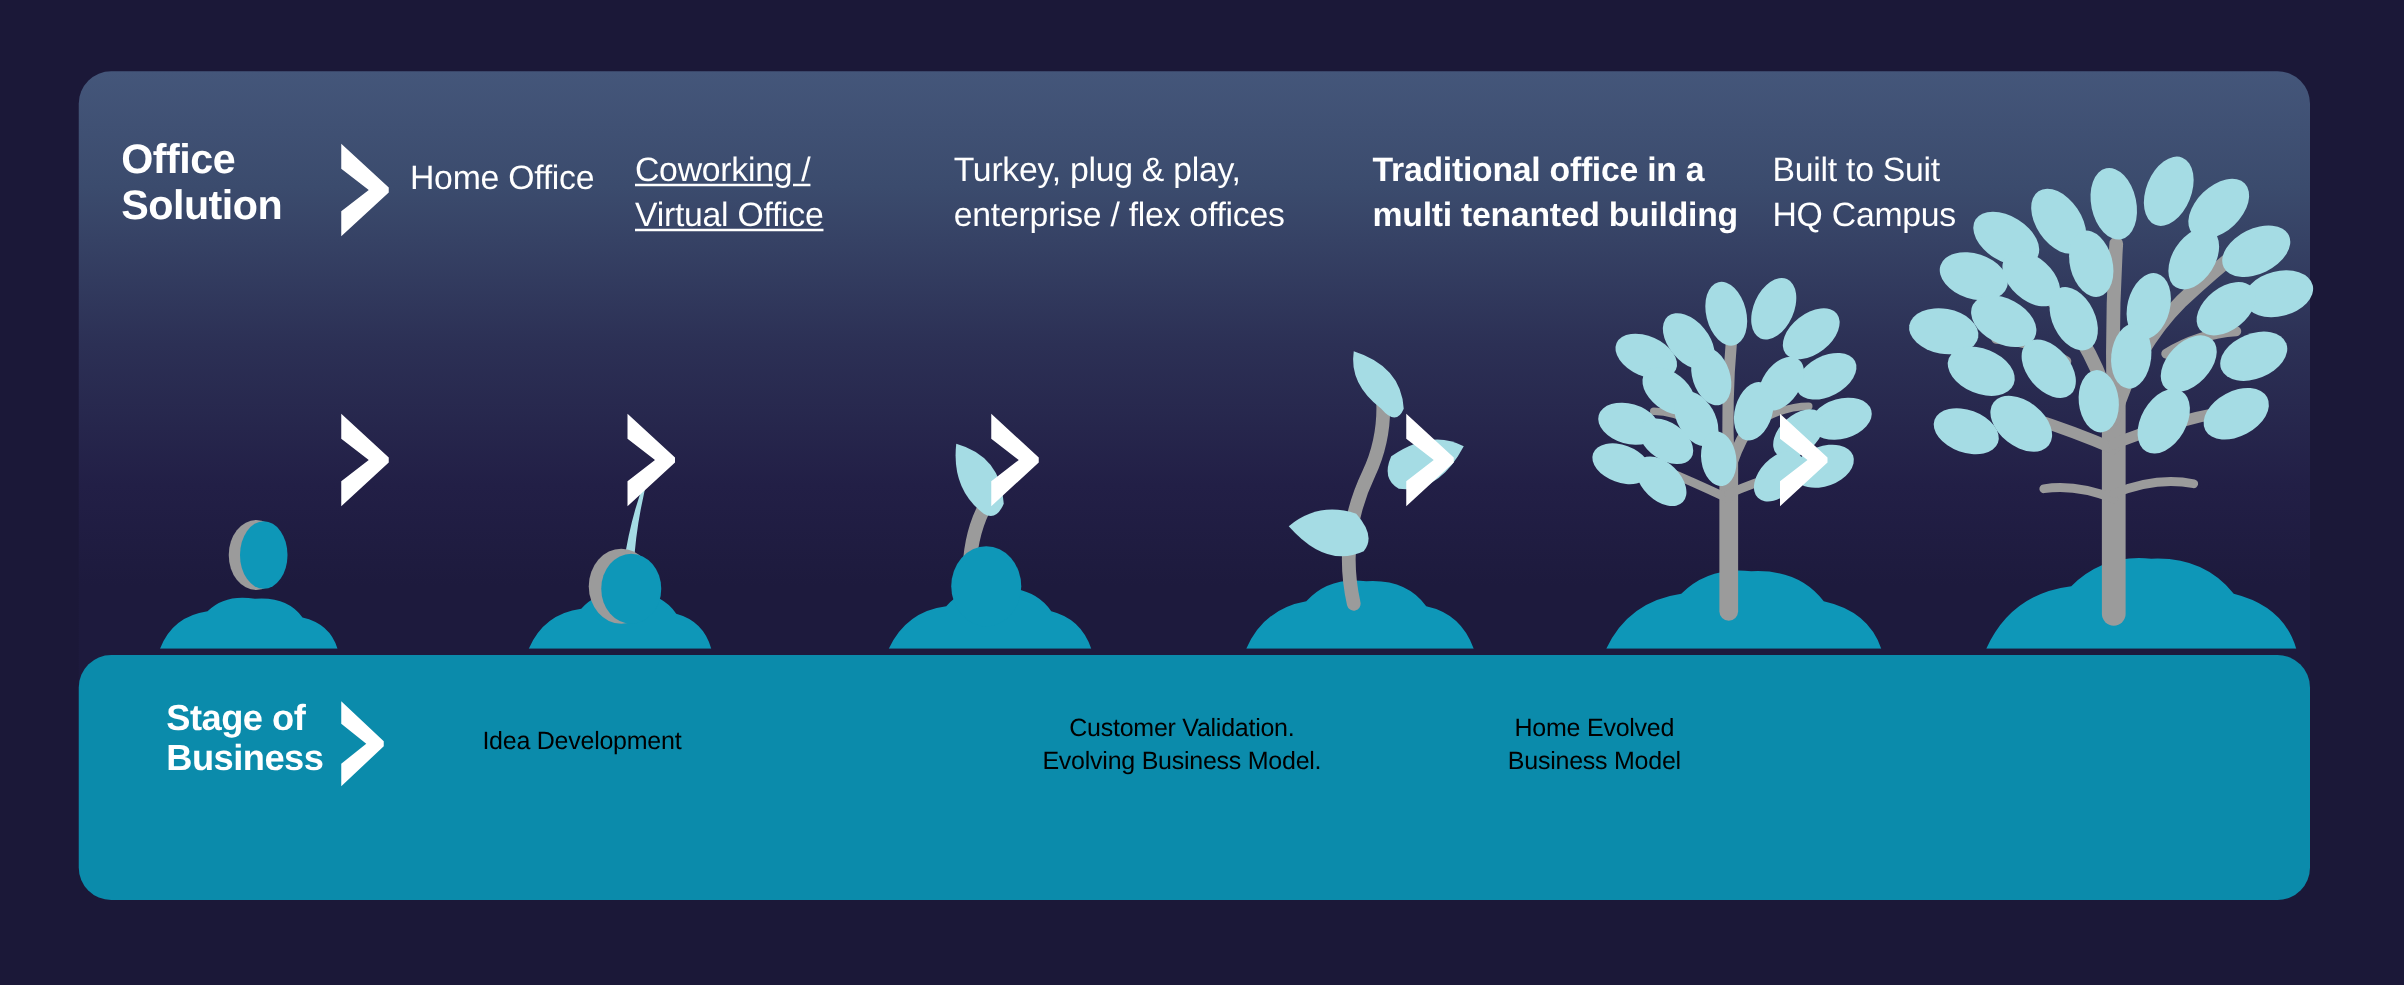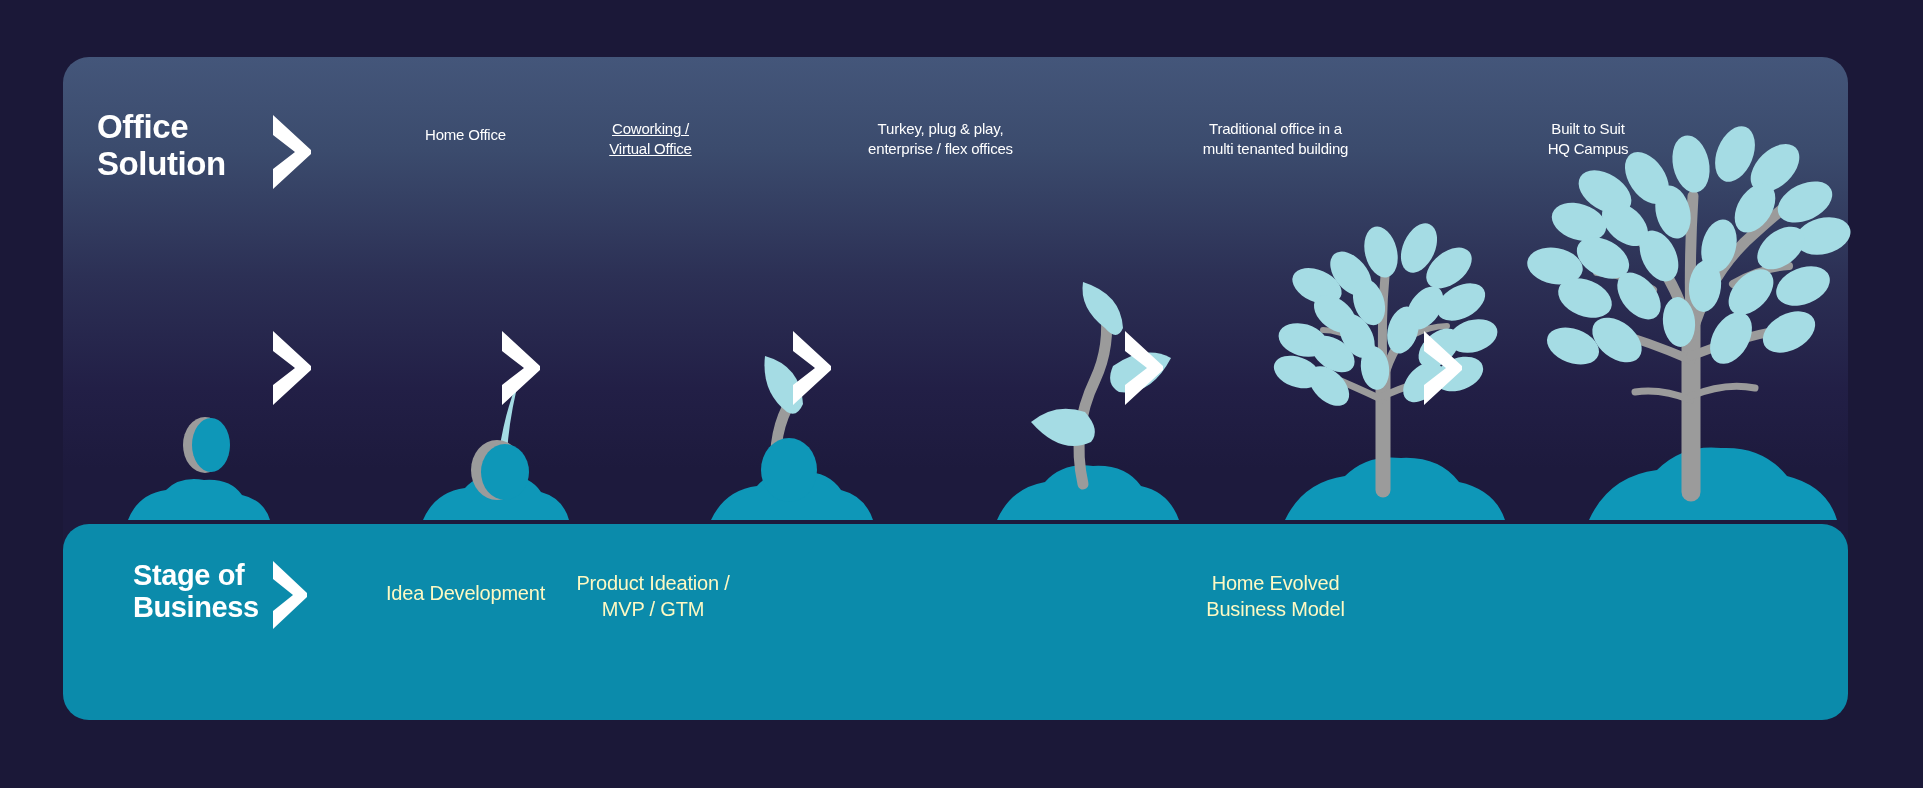--- a/index.html
+++ b/index.html
@@ -21,42 +21,42 @@
   }
 
   
   .row-head{position:absolute;left:0;top:0;width:100%;height:170px;}
   .row-title{
     position:absolute;color:#ffffff;font-weight:bold;line-height:1.12;
     letter-spacing:-0.4px;
   }
   .head-title{left:34px;top:52px;font-size:33px;}
   .head-cell{
-    position:absolute;top:62px;color:#ffffff;font-size:15px;line-height:1.33;
-    text-align:center;font-weight:400;letter-spacing:-0.2px;
+    position:absolute;top:62px;color:#ffffff;font-size:27px;line-height:1.33;
+    font-weight:400;letter-spacing:-0.2px;
   }
 
   
   .chev{position:absolute;}
   .chev svg{display:block;}
 
   
   .plants{position:absolute;left:0;top:0;width:100%;height:663px;pointer-events:none;}
   .plant{position:absolute;bottom:0;}
 
   
   .band{
     position:absolute;left:0;top:467px;width:1785px;height:196px;
     background:#0b8bab;
     border-radius:26px 26px 26px 26px;
   }
   .band-inner{position:absolute;left:0;top:0;width:100%;height:100%;}
   .stage-title{left:34px;top:35px;font-size:29px;margin-left:36px;}
   .stage-cell{
-    position:absolute;top:46px;color:#fef9c3;font-size:20px;line-height:1.32;
+    position:absolute;top:46px;color:#000000;font-size:20px;line-height:1.32;
     text-align:center;font-weight:400;letter-spacing:-0.2px;
   }
 </style>
 </head>
 <body>
 
 <div id="stage">
 
   <div class="panel">
 
@@ -76,21 +76,21 @@
         <span>Home Office</span>
       </div>
       <div class="head-cell" style="left:445px;width:285px;text-decoration:underline;">
         <span>Coworking /</span><br>
         <span>Virtual Office</span>
       </div>
       <div class="head-cell" style="left:700px;width:355px;">
         <span>Turkey, plug &amp; play,</span><br>
         <span>enterprise /  flex offices</span>
       </div>
-      <div class="head-cell" style="left:1035px;width:355px;">
+      <div class="head-cell" style="left:1035px;width:355px;font-weight:bold;">
         <span>Traditional office in a</span><br>
         <span>multi tenanted building</span>
       </div>
       <div class="head-cell" style="left:1355px;width:340px;">
         <span>Built to Suit</span><br>
         <span>HQ Campus</span>
       </div>
     </div>
 
     <div class="plants">
@@ -251,23 +251,23 @@
 
         <div class="chev" style="left:206px;top:35px;">
           <svg width="42" height="72" viewBox="0 0 42 72">
               <path d="M4 2 L4 20 L24 36 L4 52 L4 70 L38 38 L38 34 Z" fill="#ffffff"></path>
             </svg>
         </div>
 
         <div class="stage-cell" style="left:265px;width:275px;top:56px;">
           <span>Idea Development</span>
         </div>
-        <div class="stage-cell" style="left:440px;width:300px;">
-          <span>Product Ideation /</span><br>
-          <span>MVP / GTM</span>
+        <div class="stage-cell" style="left:710px;width:345px;">
+          <span>Customer Validation.</span><br>
+          <span>Evolving Business Model.</span>
         </div>
         <div class="stage-cell" style="left:1040px;width:345px;">
           <span>Home Evolved</span><br>
           <span>Business Model</span>
         </div>
       </div>
 
     </div>
   </div>
 </div>

